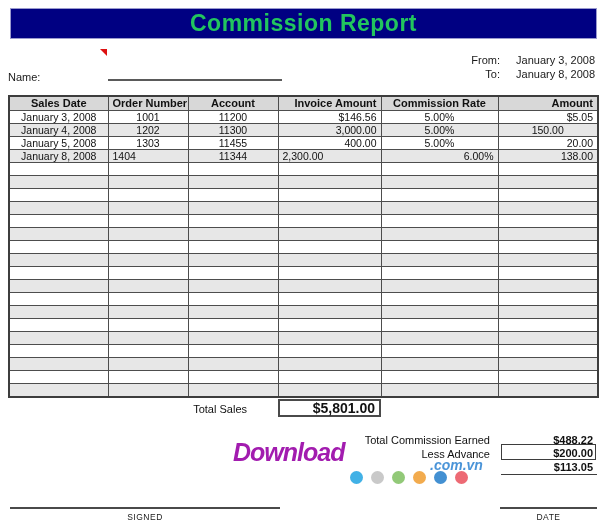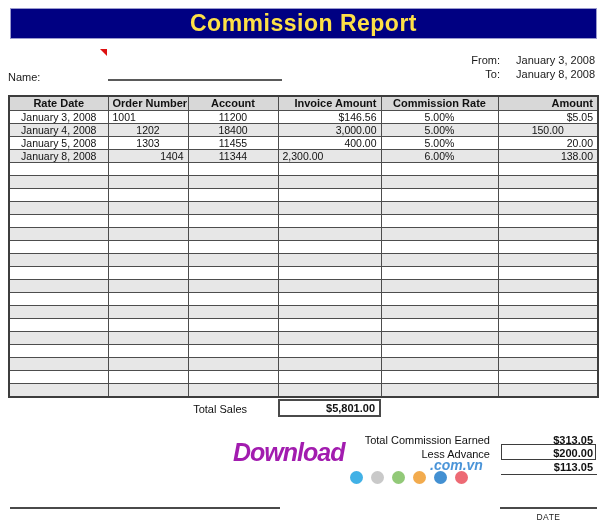--- a/index.html
+++ b/index.html
@@ -4,21 +4,21 @@
 <style>
   * { margin:0; padding:0; box-sizing:border-box; }
   html,body { background:#ffffff; }
   body { font-family:"Liberation Sans", sans-serif; color:#111; }
   #canvas { position:relative; width:600px; height:526px; background:#fff; overflow:hidden; }
 
   
   .banner { position:absolute; left:10px; top:8px; width:587px; height:31px;
             background:#000082; border:1px solid #9a9ace;
             display:flex; align-items:center; justify-content:center; }
-  .banner span { color:#fde047; font-weight:bold; font-size:23px; letter-spacing:0.5px; }
+  .banner span { color:#22c55e; font-weight:bold; font-size:23px; letter-spacing:0.5px; }
 
   
   .red-mark { position:absolute; left:100px; top:49px; width:0; height:0;
               border-top:7px solid #dd1111; border-left:7px solid transparent; }
 
   
   .lbl { position:absolute; font-size:11px; color:#1a1a1a; }
   .r { text-align:right; }
   .name-line { position:absolute; left:108px; top:79px; width:174px; height:0;
                border-top:2px solid #5a5a5a; }
@@ -31,21 +31,21 @@
       white-space:nowrap; padding:0 4px; height:13px; line-height:12px; }
   .report-table th { background:#d8d8d8; font-weight:bold; font-size:11px; height:14px; }
   .report-table { border:2px solid #3d3d3d; }
   .report-table tbody tr:nth-child(even) td { background:#e7e7e7; }
 
   
   .total-sales-label { position:absolute; left:140px; top:403px; width:107px;
                        font-size:11px; text-align:right; }
   .total-sales-box { position:absolute; left:278px; top:399px; width:103px; height:18px;
                      border:2px solid #4a4a4a; background:#fff;
-                     font-size:11px; font-weight:bold; text-align:right;
+                     font-size:14px; font-weight:bold; text-align:right;
                      line-height:15px; padding-right:4px; z-index:3; }
 
   
   .sum-label { position:absolute; left:300px; width:190px; font-size:11px;
                text-align:right; z-index:3; }
   .sum-value { position:absolute; left:493px; width:100px; font-size:11px;
                font-weight:bold; text-align:right; z-index:3; }
   .advance-box { position:absolute; left:501px; top:444px; width:95px; height:16px;
                  border:1px solid #3d3d3d; background:#fff; z-index:2; }
   .payable-line { position:absolute; left:501px; top:474px; width:96px; height:0;
@@ -89,59 +89,59 @@
     <colgroup>
       <col style="width:99px">
         <col style="width:80px">
         <col style="width:90px">
       <col style="width:103px">
         <col style="width:117px">
         <col style="width:100px">
     </colgroup>
     <thead>
       <tr id="thead-row">
-          <th style="text-align: center;">Rate Date</th>
+          <th style="text-align: center;">Sales Date</th>
           <th style="text-align: center;">Order Number</th>
           <th style="text-align: center;">Account</th>
           <th style="text-align: right;">Invoice Amount</th>
           <th style="text-align: center;">Commission Rate</th>
           <th style="text-align: right;">Amount</th>
         </tr>
     </thead>
     <tbody id="tbody-rows">
         <tr>
           <td style="text-align: center;">January 3, 2008</td>
-          <td style="text-align: left;">1001</td>
+          <td style="text-align: center;">1001</td>
           <td style="text-align: center;">11200</td>
           <td style="text-align: right;">$146.56</td>
           <td style="text-align: center;">5.00%</td>
           <td style="text-align: right;">$5.05</td>
         </tr>
         <tr>
           <td style="text-align: center;">January 4, 2008</td>
           <td style="text-align: center;">1202</td>
-          <td style="text-align: center;">18400</td>
+          <td style="text-align: center;">11300</td>
           <td style="text-align: right;">3,000.00</td>
           <td style="text-align: center;">5.00%</td>
           <td style="text-align: center;">150.00</td>
         </tr>
         <tr>
           <td style="text-align: center;">January 5, 2008</td>
           <td style="text-align: center;">1303</td>
           <td style="text-align: center;">11455</td>
           <td style="text-align: right;">400.00</td>
           <td style="text-align: center;">5.00%</td>
           <td style="text-align: right;">20.00</td>
         </tr>
         <tr>
           <td style="text-align: center;">January 8, 2008</td>
-          <td style="text-align: right;">1404</td>
+          <td style="text-align: left;">1404</td>
           <td style="text-align: center;">11344</td>
           <td style="text-align: left;">2,300.00</td>
-          <td style="text-align: center;">6.00%</td>
+          <td style="text-align: right;">6.00%</td>
           <td style="text-align: right;">138.00</td>
         </tr>
         <tr>
           <td style="text-align: center;">&nbsp;</td>
           <td style="text-align: center;">&nbsp;</td>
           <td style="text-align: center;">&nbsp;</td>
           <td style="text-align: right;">&nbsp;</td>
           <td style="text-align: center;">&nbsp;</td>
           <td style="text-align: right;">&nbsp;</td>
         </tr>
@@ -281,37 +281,38 @@
           <td style="text-align: center;">&nbsp;</td>
           <td style="text-align: right;">&nbsp;</td>
         </tr>
       </tbody>
   </table>
 
   <div class="total-sales-label">Total Sales</div>
   <div class="total-sales-box">$5,801.00</div>
 
   <div class="sum-label" style="top:434px;">Total Commission Earned</div>
-  <div class="sum-value" style="top:434px;">$313.05</div>
+  <div class="sum-value" style="top:434px;">$488.22</div>
 
   <div class="advance-box"></div>
   <div class="sum-label" style="top:448px;">Less Advance</div>
   <div class="sum-value" style="top:447px;">$200.00</div>
 
   <div class="sum-value" style="top:461px;">$113.05</div>
   <div class="payable-line"></div>
 
   <div class="wm-main">Download</div>
   <div class="wm-suffix">.com.vn</div>
   <div id="wm-dots">
       <div class="wm-dot" style="left: 350px; background: rgb(65, 177, 230);"></div>
       <div class="wm-dot" style="left: 371px; background: rgb(201, 201, 201);"></div>
       <div class="wm-dot" style="left: 392px; background: rgb(146, 201, 120);"></div>
       <div class="wm-dot" style="left: 413px; background: rgb(242, 171, 78);"></div>
       <div class="wm-dot" style="left: 434px; background: rgb(67, 144, 210);"></div>
       <div class="wm-dot" style="left: 455px; background: rgb(237, 106, 116);"></div>
     </div>
 
   <div class="signed-line"></div>
+  <div class="sig-label" style="left:10px; width:270px;">SIGNED</div>
   <div class="date-line"></div>
   <div class="sig-label" style="left:500px; width:97px;">DATE</div>
 
 </div>
 
 </body></html>

